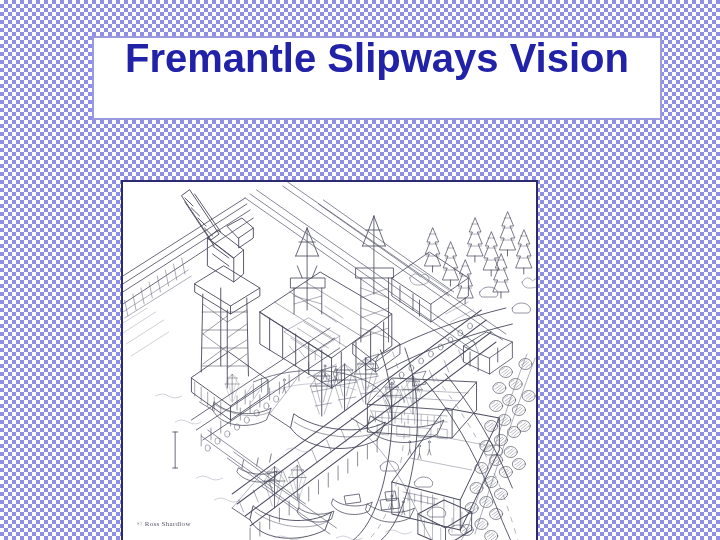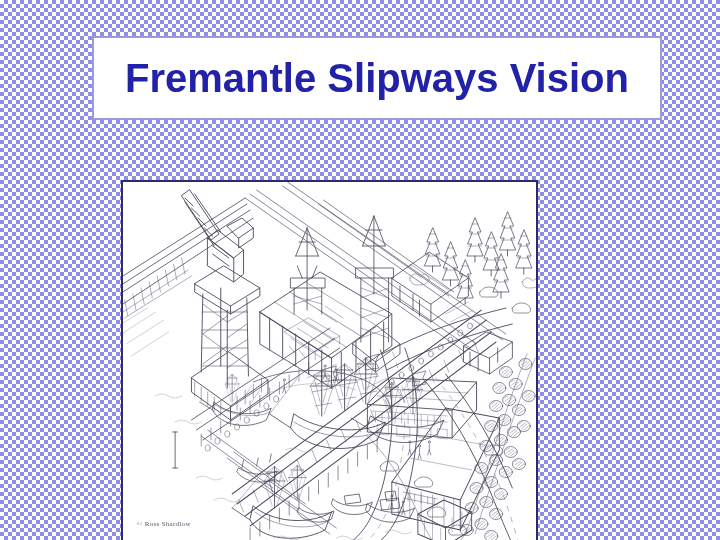--- a/index.html
+++ b/index.html
@@ -30,21 +30,21 @@
   #title-box {
     position: absolute;
     left: 92px;
     top: 36px;
     width: 570px;
     height: 84px;
     background: #ffffff;
     border: 2px solid #9a9ae0;
     box-sizing: border-box;
     display: flex;
-    align-items: center;
+    align-items: flex-start;
     justify-content: center;
   }
   #title-text {
     font-family: "Liberation Sans", sans-serif;
     font-size: 40px;
     font-weight: bold;
     color: #2222a8;
     letter-spacing: 0px;
     white-space: nowrap;
     line-height: 1;

